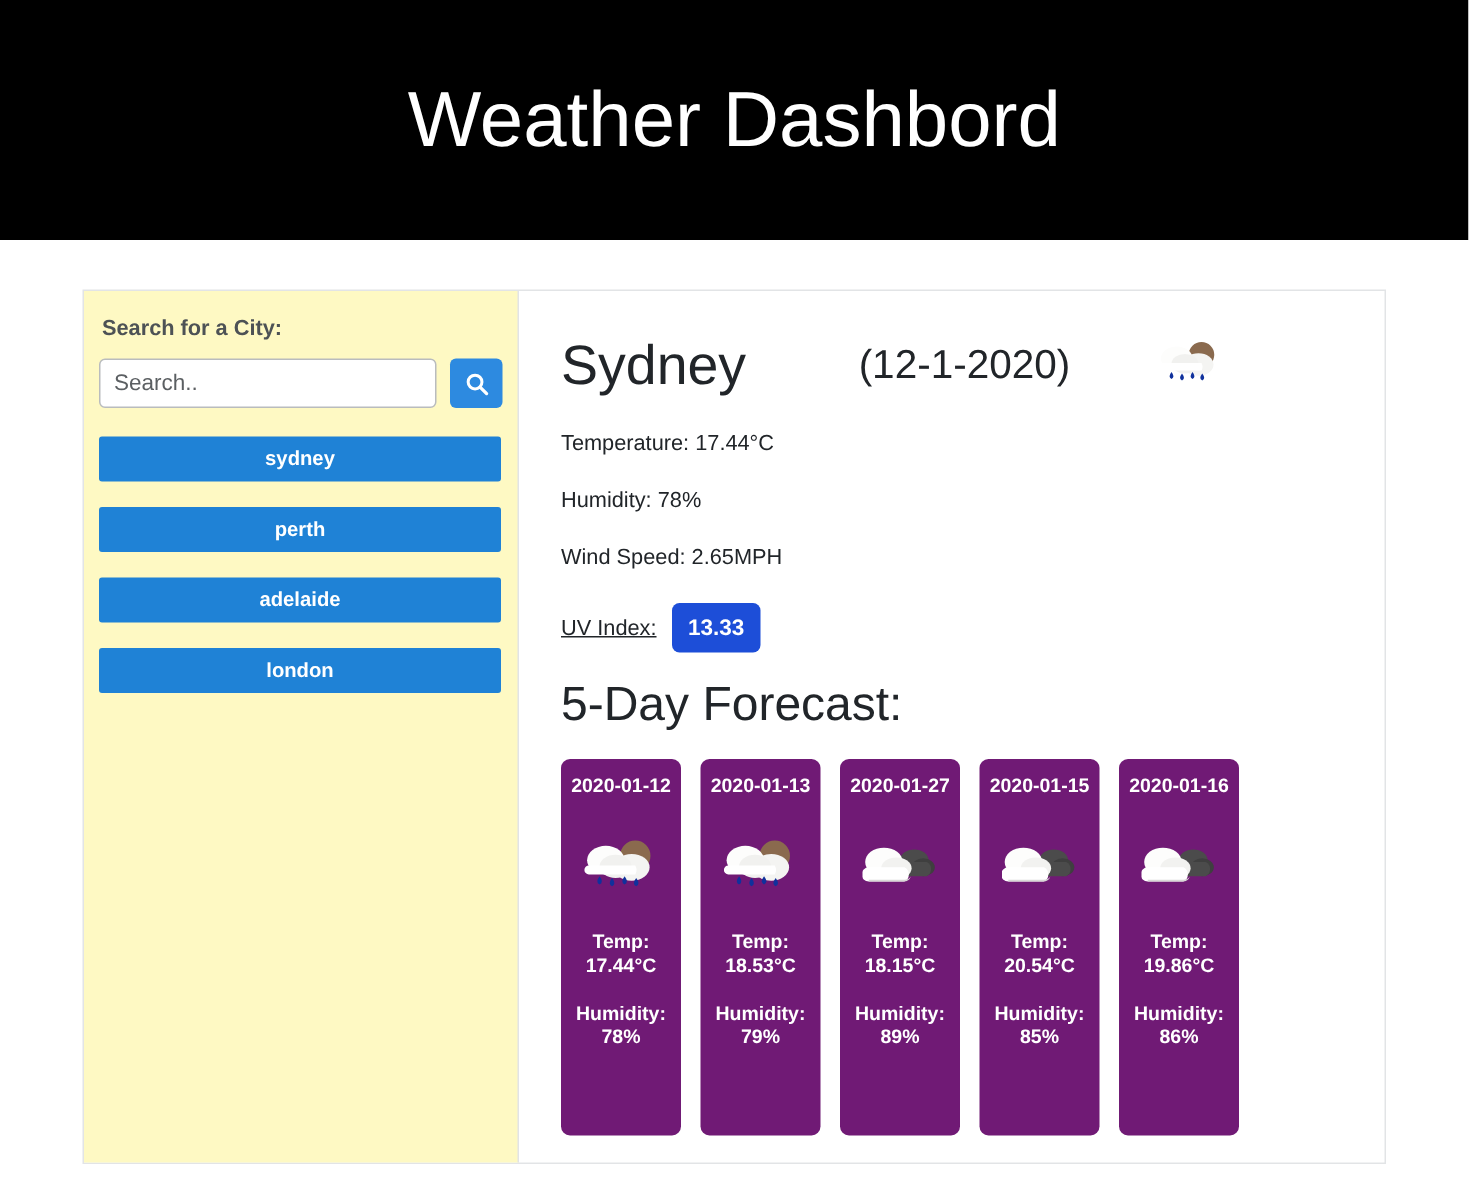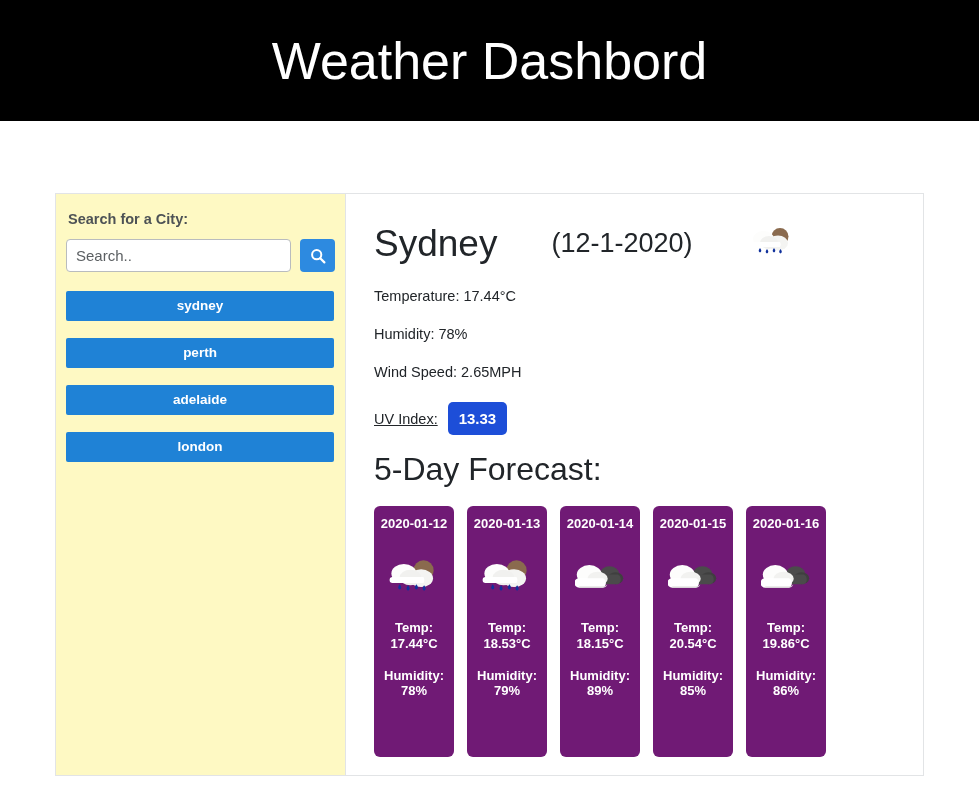--- a/index.html
+++ b/index.html
@@ -8,21 +8,21 @@
     width: 979px;
     height: 785px;
     background: #ffffff;
     font-family: "Liberation Sans", sans-serif;
     overflow: hidden;
   }
 
   
   .jumbotron {
     width: 979px;
-    height: 121px;
+    height: 160px;
     background: #000000;
     display: flex;
     align-items: center;
     justify-content: center;
   }
   .jumbotron-title {
     color: #ffffff;
     font-size: 52px;
     font-weight: 400;
     letter-spacing: 0px;
@@ -118,21 +118,21 @@
   .city-name {
     font-size: 37px;
     font-weight: 400;
     color: #212529;
     line-height: 1;
   }
   .city-date {
     font-size: 27px;
     font-weight: 400;
     color: #212529;
-    margin-left: 54px;
+    margin-left: 75px;
     line-height: 1;
   }
   .city-icon {
     margin-left: 58px;
     position: relative;
     top: 1px;
   }
 
   .stat {
     font-size: 14.5px;
@@ -298,21 +298,21 @@
             <path d="M16 23 q-2.6 3.4 0 4.6 q2.6-1.2 0-4.6 z" fill="#10319c"></path>
             <path d="M23 22 q-2.6 3.4 0 4.6 q2.6-1.2 0-4.6 z" fill="#10319c"></path>
             <path d="M29.5 23 q-2.6 3.4 0 4.6 q2.6-1.2 0-4.6 z" fill="#10319c"></path>
           </svg>
         </div>
         <div class="fc-temp">Temp: 18.53°C</div>
         <div class="fc-hum">Humidity: 79%</div>
       </div>
 
       <div class="forecast-card">
-        <div class="fc-date">2020-01-14</div>
+        <div class="fc-date">2020-01-27</div>
         <div class="fc-icon">
           <svg width="50" height="40" viewBox="0 0 42 32" aria-hidden="true">
             <ellipse cx="29" cy="13" rx="8" ry="6" fill="#4b4b4b"></ellipse>
             <ellipse cx="34" cy="17" rx="6.5" ry="5" fill="#3f3f3f"></ellipse>
             <path d="M22 14 h14 a4.5 4.5 0 0 1 0 8 H22 z" fill="#4b4b4b"></path>
             <ellipse cx="12" cy="14" rx="10.5" ry="8" fill="#fdfdfc"></ellipse>
             <ellipse cx="19" cy="17.5" rx="8.5" ry="6" fill="#f2f2f0"></ellipse>
             <path d="M3.5 17 h20 a4.5 4.5 0 0 1 0 8 H3.5 a2.6 2.6 0 0 1 0-8 z" fill="#ffffff"></path>
             <path d="M3.5 24 h20 a4.5 4.5 0 0 0 3.6-1.8 q-1 2.8-4.1 2.8 H3.5 z" fill="#d8d8d6"></path>
           </svg>

